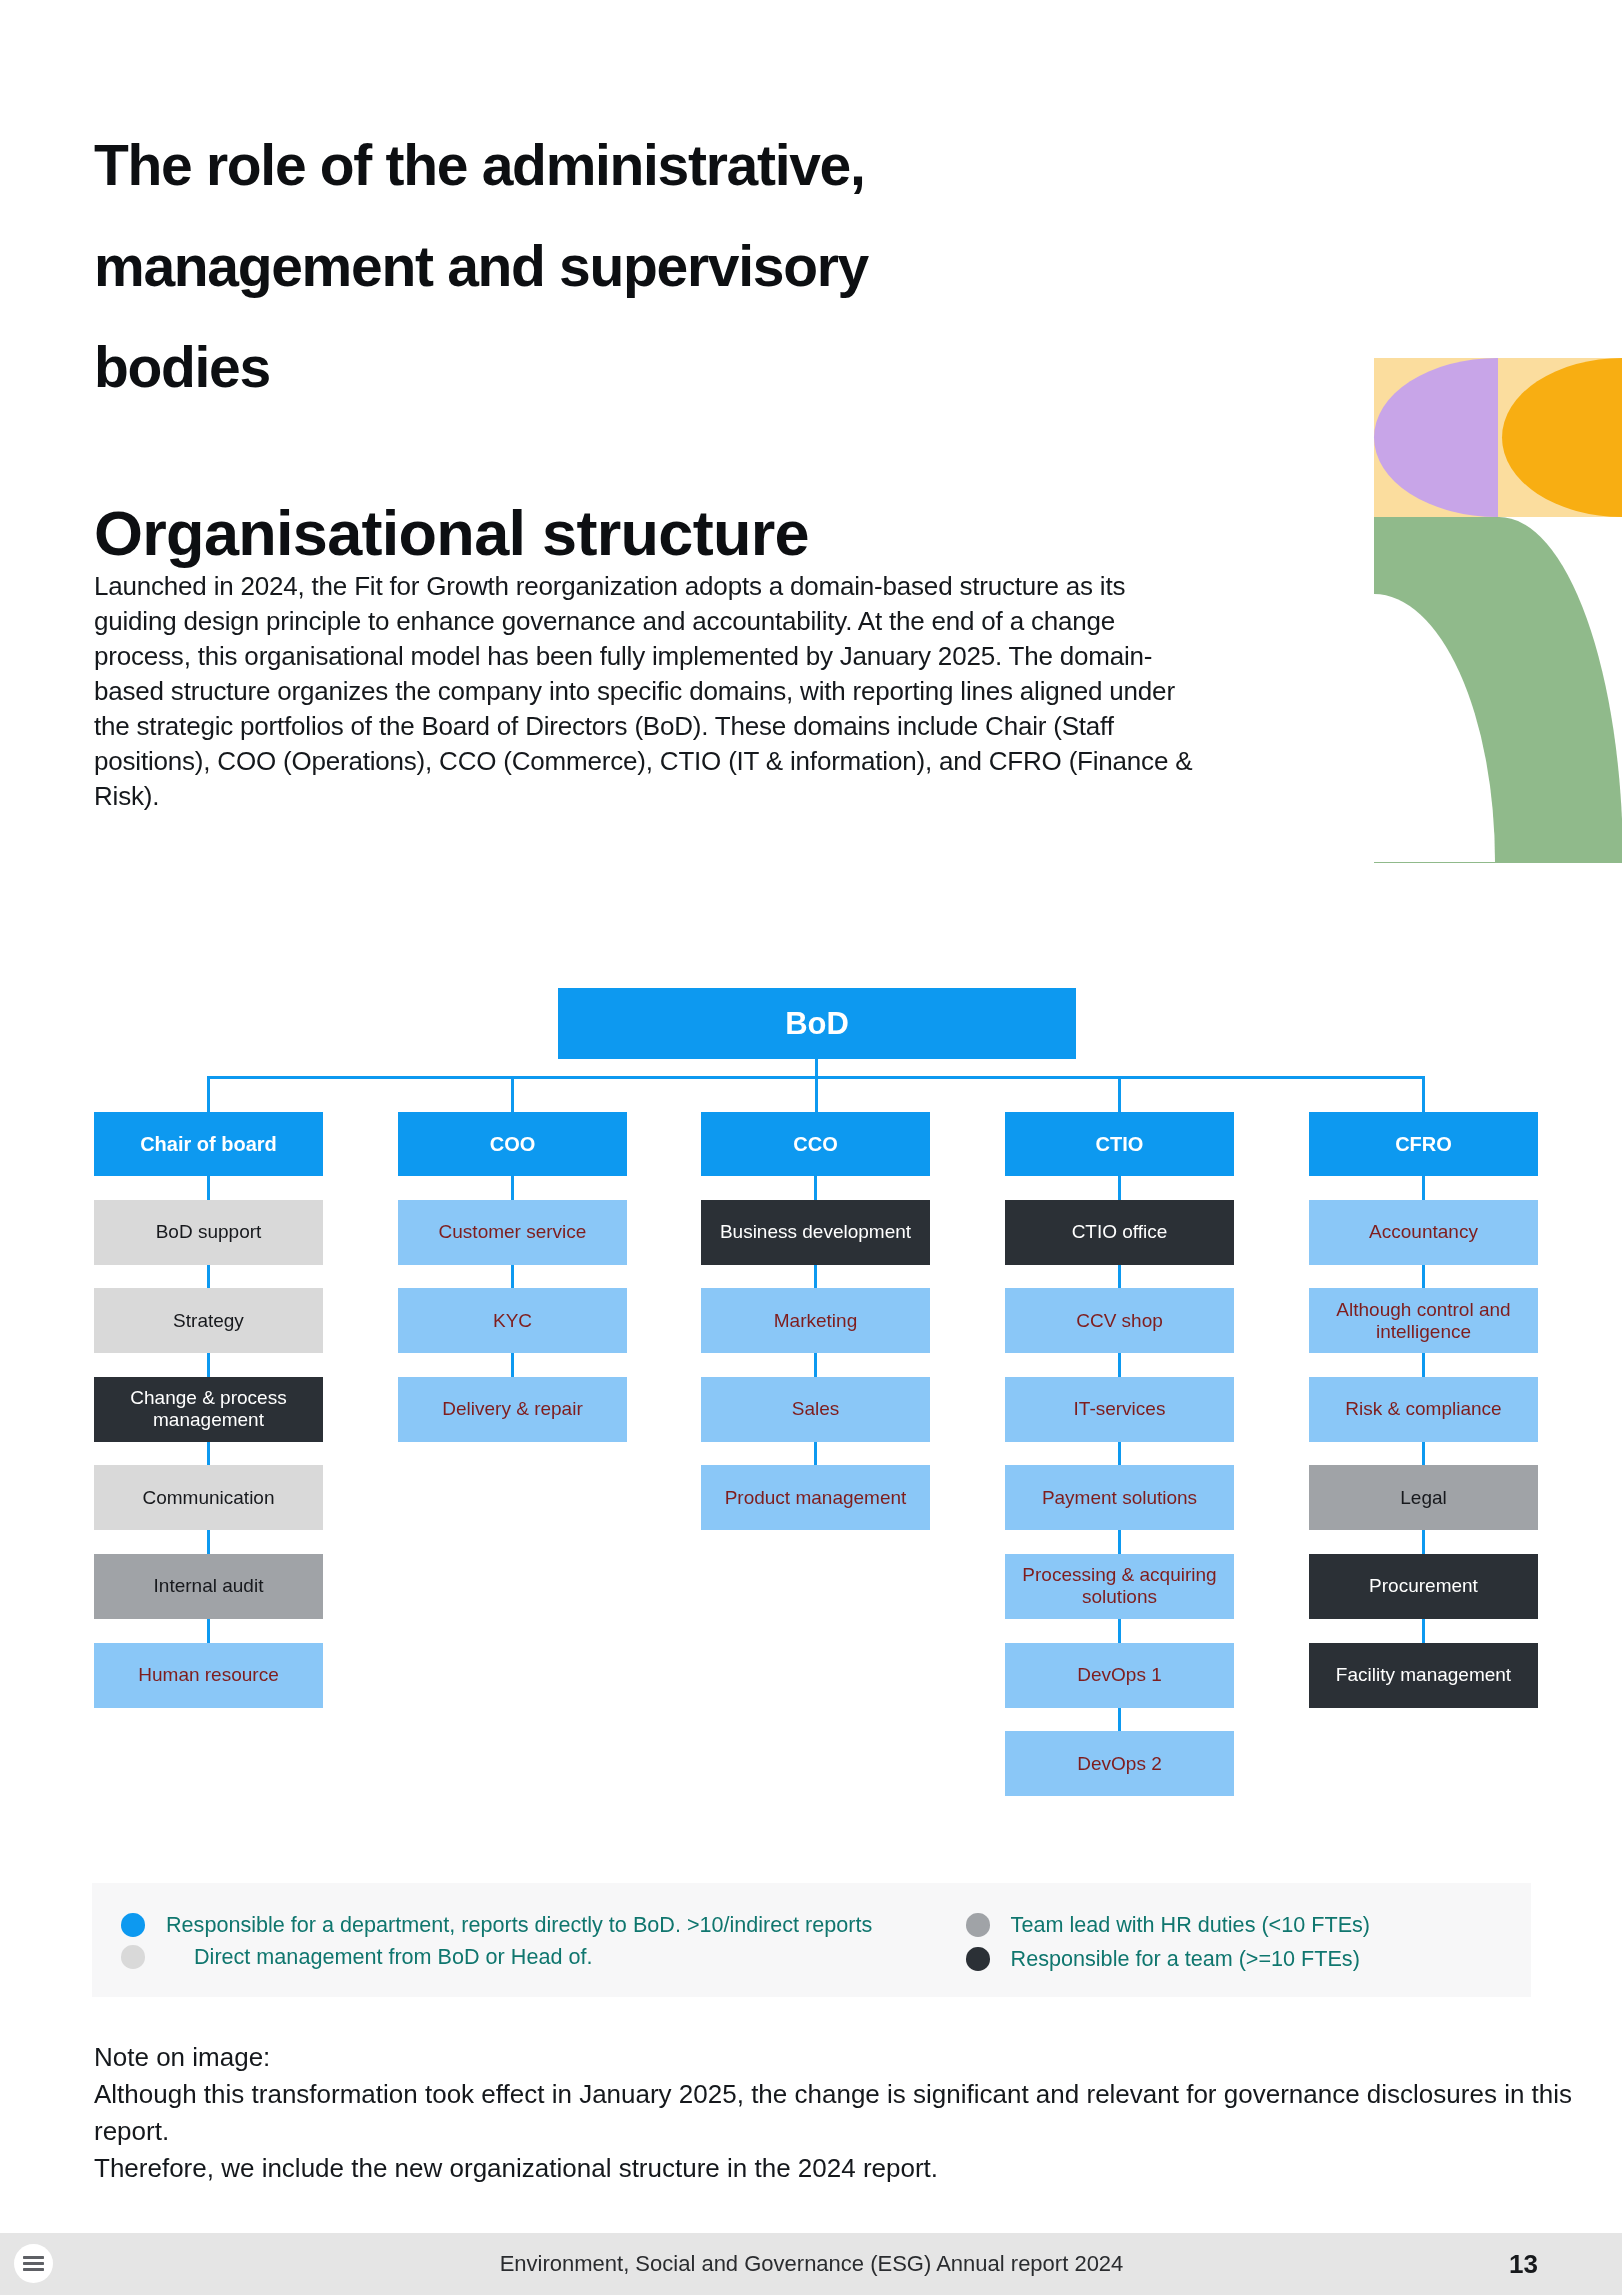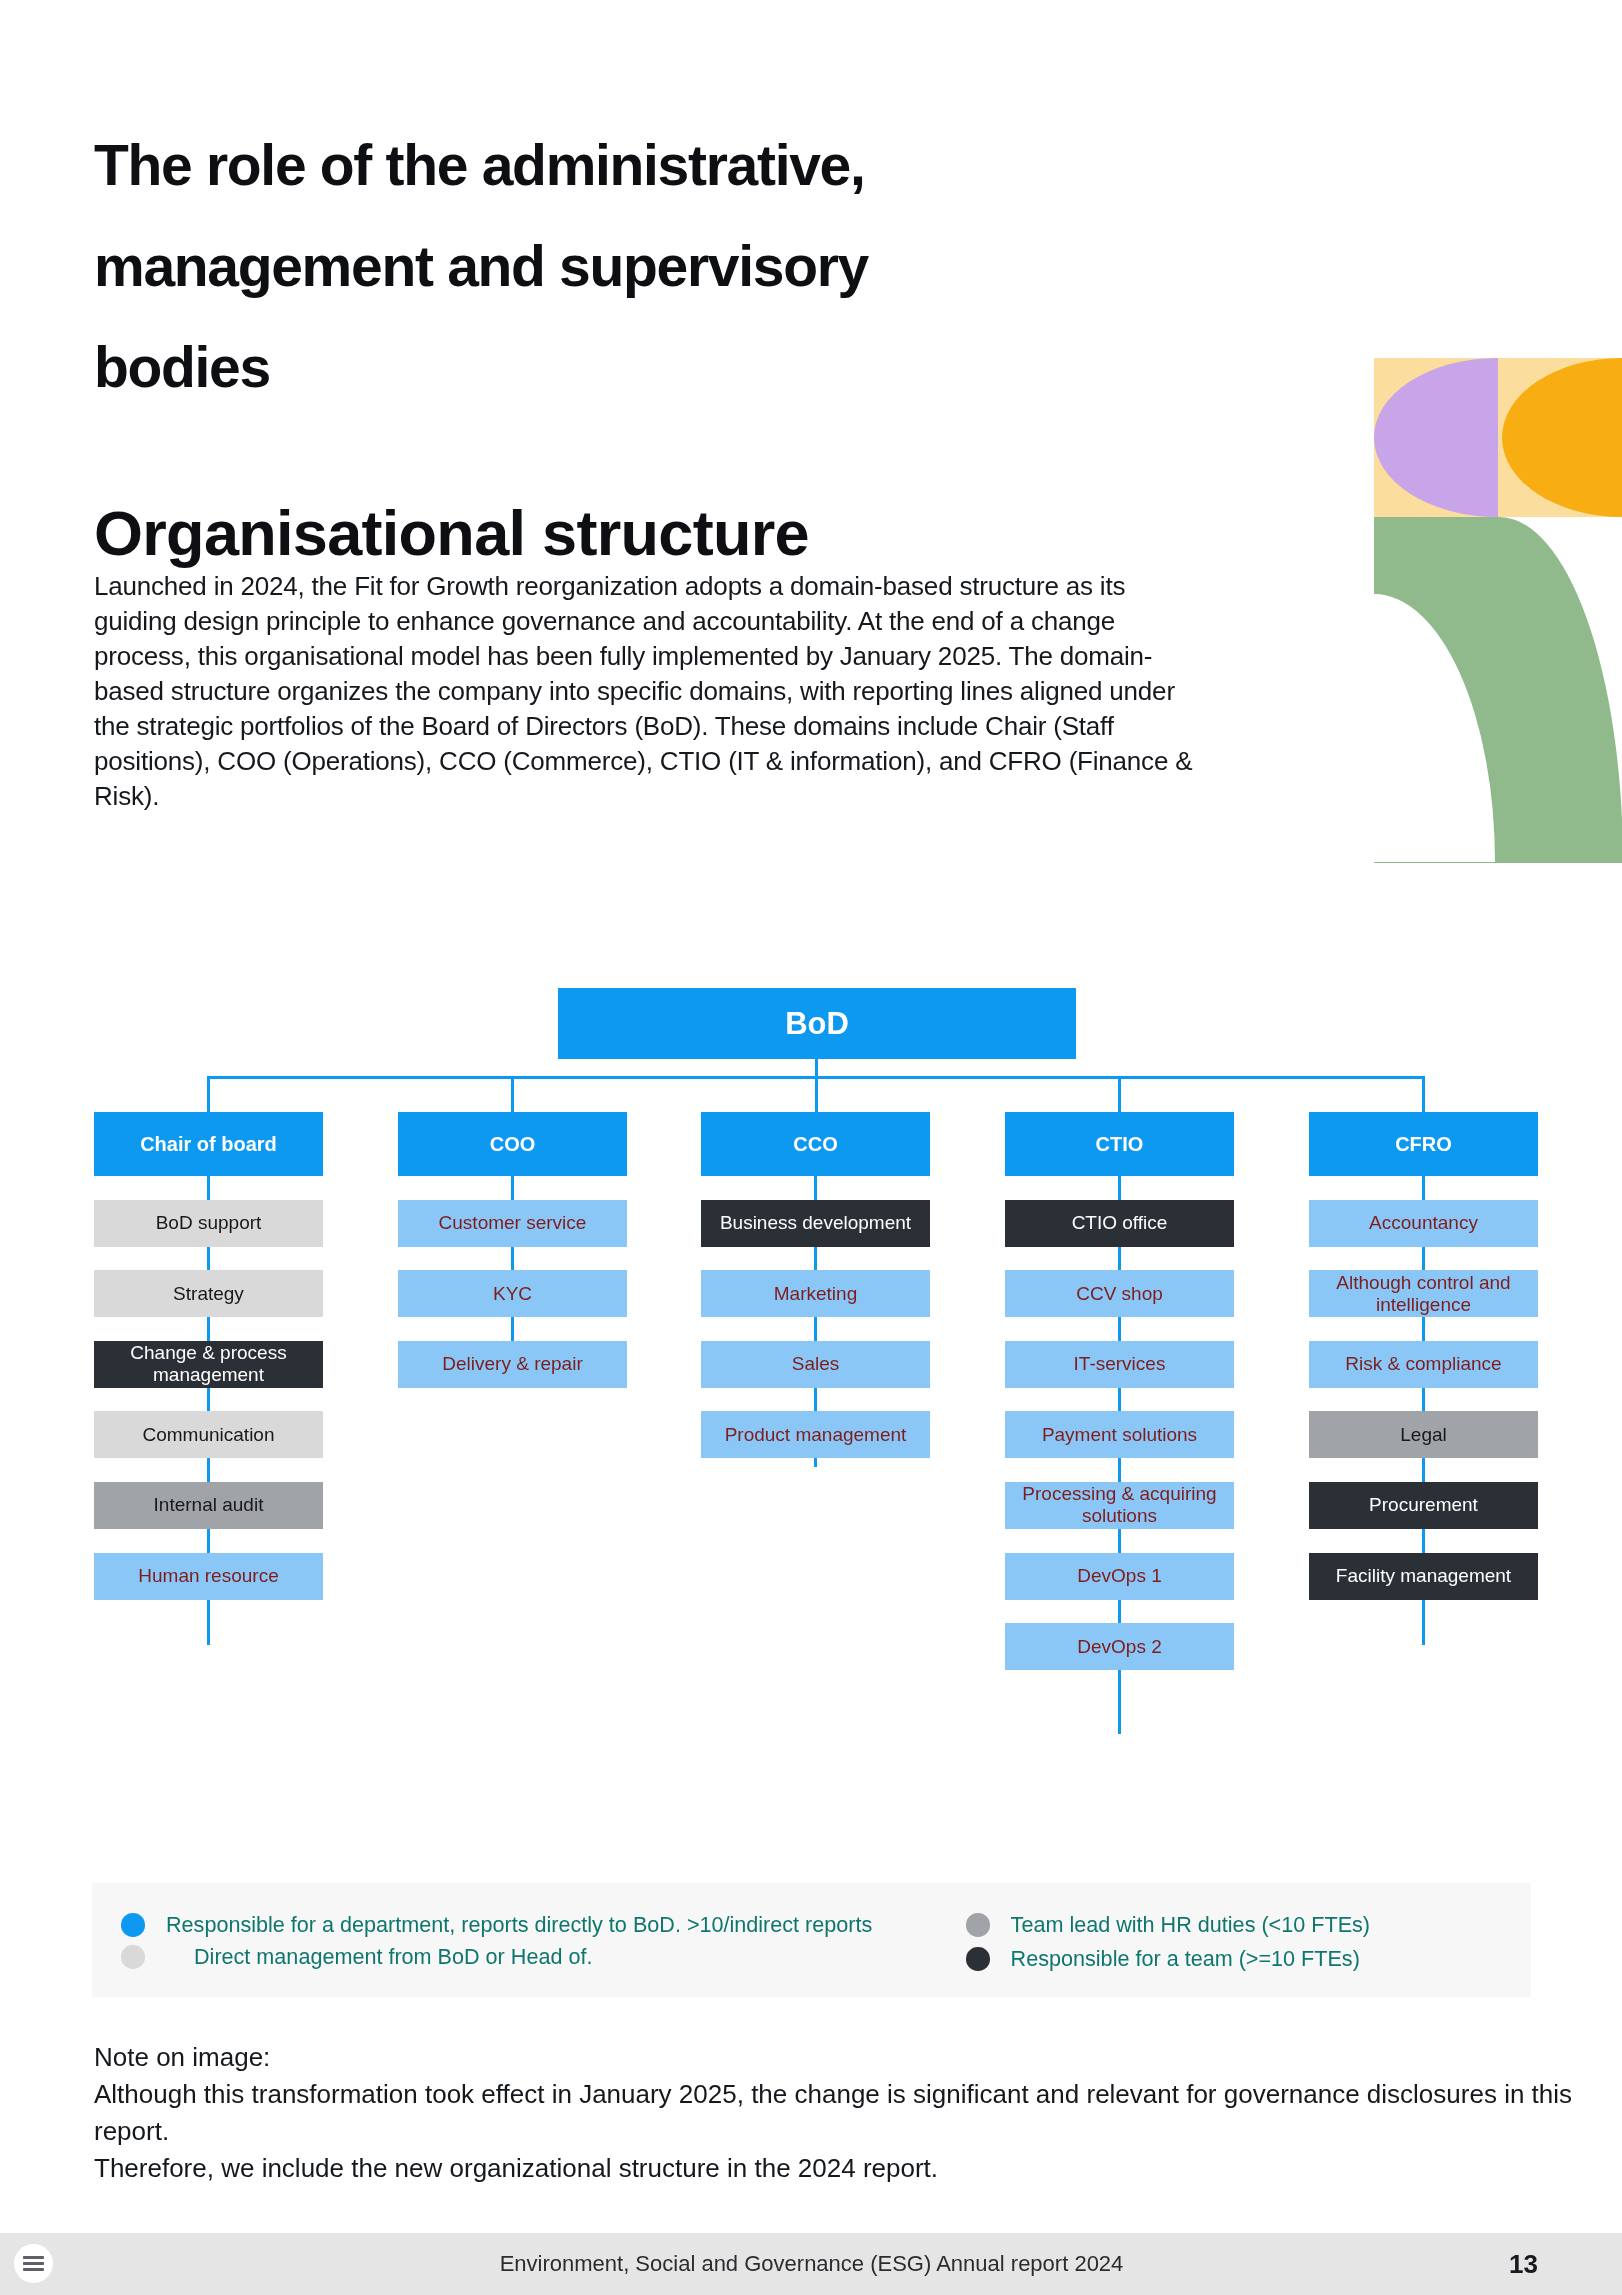--- a/index.html
+++ b/index.html
@@ -40,21 +40,21 @@
   .stub5{left:1422px;top:1078px;width:3.3px;height:35px;}
 
   .col{position:absolute;top:1112px;width:229px;}
   .col-1{left:94px;} .col-2{left:398px;} .col-3{left:701px;} .col-4{left:1005px;} .col-5{left:1309px;}
   .colline{position:absolute;left:113px;top:64px;width:3.3px;background:#0d99f0;z-index:0;}
   .col-1 .colline{height:469px;} .col-2 .colline{height:202px;} .col-3 .colline{height:291px;}
   .col-4 .colline{height:558px;} .col-5 .colline{height:469px;}
 
   .hdr{position:relative;z-index:1;height:64px;background:#0d99f0;color:#ffffff;
        display:flex;align-items:center;justify-content:center;font-size:20px;font-weight:700;}
-  .box{position:relative;z-index:1;margin-top:23.6px;height:47px;padding:0 9.2px;box-sizing:border-box;
+  .box{position:relative;z-index:1;margin-top:23.6px;height:65px;padding:0 9.2px;box-sizing:border-box;
        display:flex;align-items:center;justify-content:center;text-align:center;
        font-size:19px;line-height:22px;}
   .v-light{background:#8ac7f7;color:#7f1d1d;}
   .v-gray{background:#d9d9d9;color:#17191d;}
   .v-mid{background:#a0a3a7;color:#17191d;}
   .v-dark{background:#2b3036;color:#ffffff;}
 
   
   .legend{position:absolute;left:92px;top:1883px;width:1439px;height:114px;background:#f7f7f8;}
   .legend-item{position:absolute;display:flex;align-items:center;}

